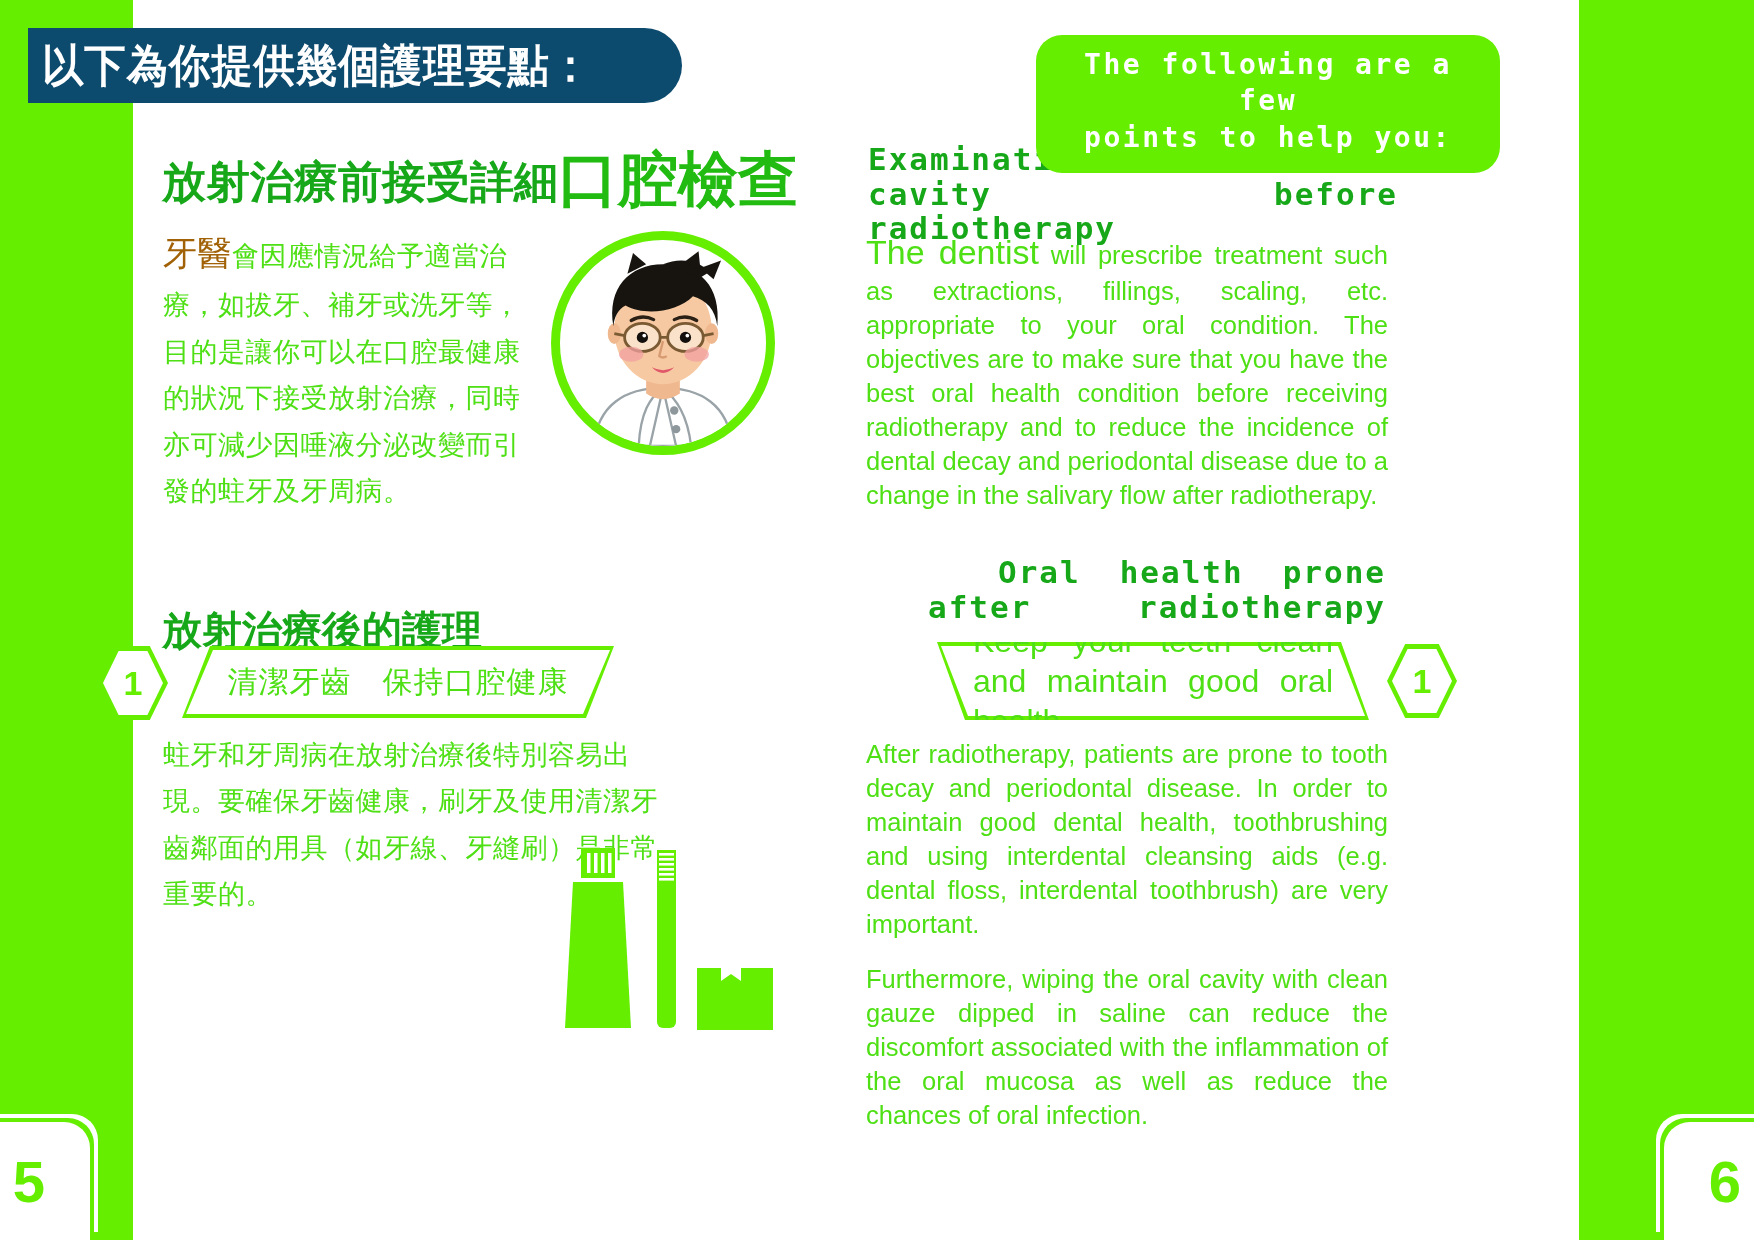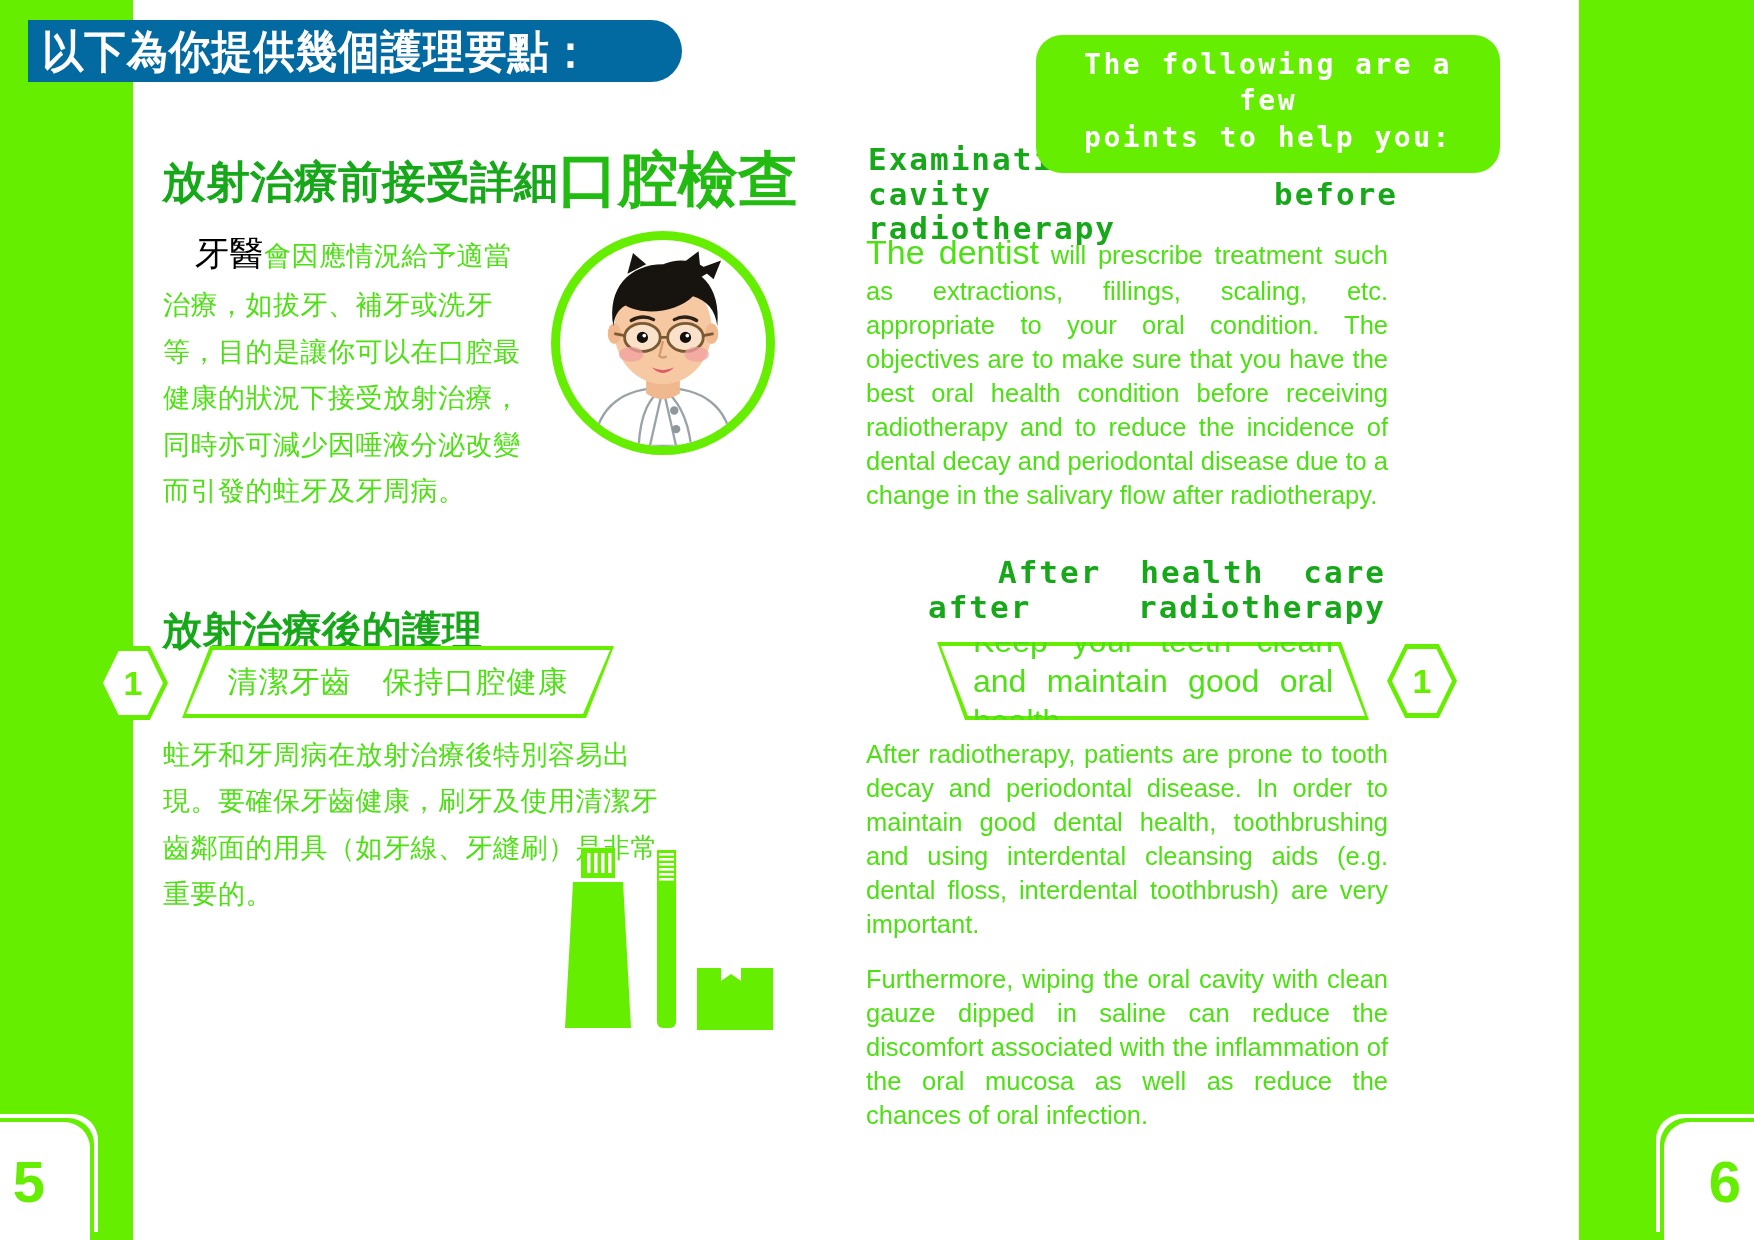--- a/index.html
+++ b/index.html
@@ -39,23 +39,23 @@
   .right-white-col {
     position: absolute;
     right: 175px; top: 0;
     width: 14px; height: 1240px;
     background: #ffffff;
   }
 
   
   .pill-cn {
     position: absolute;
-    left: 28px; top: 20px;
-    height: 62px;
-    background: #0369a1;
+    left: 28px; top: 28px;
+    height: 75px;
+    background: #0c4a6e;
     border-radius: 0 38px 38px 0;
     padding: 0 42px 0 14px;
     display: flex; align-items: center;
     z-index: 6;
   }
   .pill-cn-text {
     color: #ffffff;
     font-size: 45px;
     font-weight: bold;
     letter-spacing: 1px;
@@ -135,22 +135,21 @@
   .cn-body {
     position: absolute;
     color: #4ee015;
     font-size: 27px;
     line-height: 1.72;
     letter-spacing: 0.5px;
   }
   #cn-body1 { left: 163px; top: 224px; width: 372px; }
   #cn-body1 .lead {
     font-size: 34px;
-    color: #000000;
-    margin-left: 32px;
+    color: #a16207;
   }
   #cn-body2 { left: 163px; top: 732px; width: 500px; }
   #cn-body2 p + p { margin-top: 14px; }
   #cn-body2 .narrow { width: 340px; }
 
   .en-body {
     position: absolute;
     color: #4ee015;
     font-size: 25.5px;
     line-height: 1.33;
@@ -385,21 +384,21 @@
   <div class="en-heading" id="en-h1">
     <span class="l1">Examination of the oral</span>
     <span class="l2">cavity before radiotherapy</span>
   </div>
 
   <div class="en-body" id="en-body1">
     <span class="lead">The dentist</span><span> will prescribe treatment such as extractions, fillings, scaling, etc. appropriate to your oral condition. The objectives are to make sure that you have the best oral health condition before receiving radiotherapy and to reduce the incidence of dental decay and periodontal disease due to a change in the salivary flow after radiotherapy.</span>
   </div>
 
   <div class="en-heading" id="en-h2">
-    <span class="l1">After health care</span>
+    <span class="l1">Oral health prone</span>
     <span class="l2">after radiotherapy</span>
   </div>
 
   <div class="hexrow" id="hexrow-en">
     <div class="hex-banner-wrap flip" id="banner-en">
       <div class="hex-banner-face"></div>
       <span class="hex-banner-text">Keep your teeth clean and maintain good oral health</span>
     </div>
     <div class="hex-num-wrap">
       <div class="hex-num-face">1</div>

